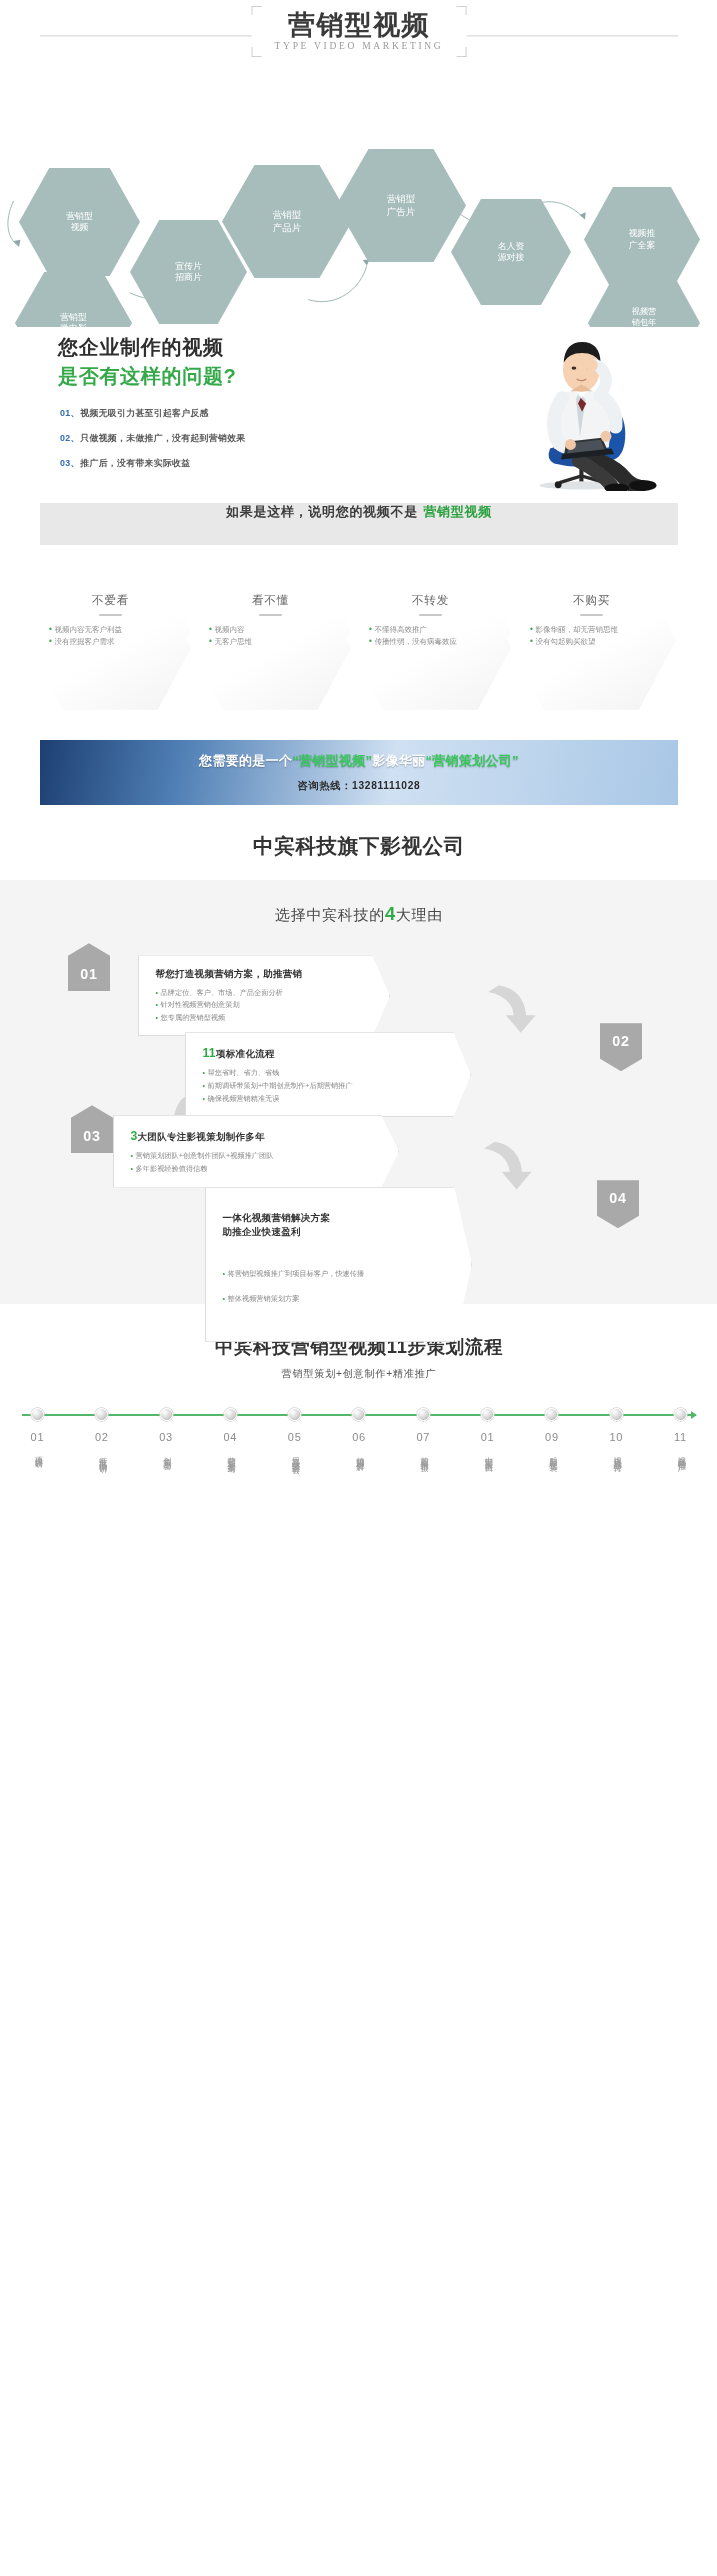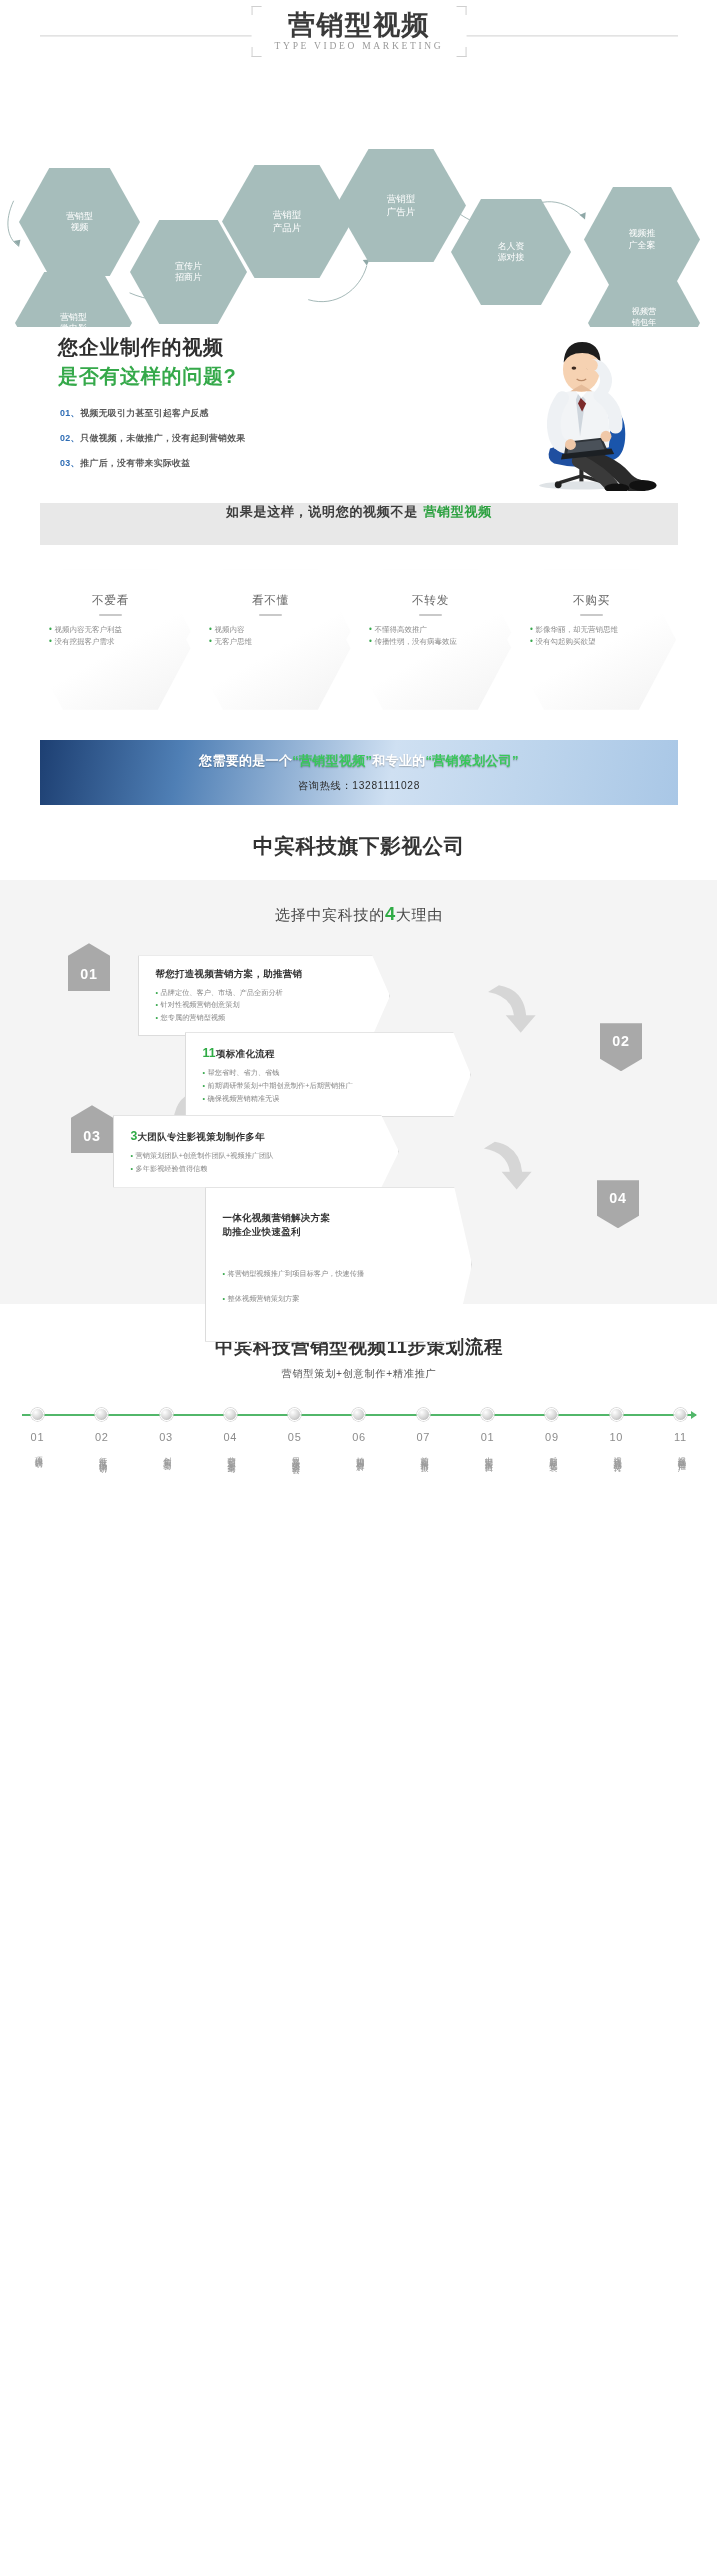--- a/index.html
+++ b/index.html
@@ -87,21 +87,21 @@
   .whex-li .dot { color:#3aa94f; margin-right:2.7px; font-size:8.2px; line-height:1.45;}
 
   
   .s-blue { margin:0 40px; height:65px;
     background: linear-gradient(100deg,#1d3f72 0%,#4f7fb5 22%,#cfe0f2 55%,#bcd4ec 78%,#a9c7e6 100%);
     display:flex; flex-direction:column; align-items:center; justify-content:center;
   }
   .blue-l1 { font-size:13px; font-weight:bold; color:#ffffff; letter-spacing:0.3px;
              text-shadow:0 0.7px 1.4px rgba(0,0,0,.28); }
   .blue-l1 .g { color:#38c75a; }
-  .blue-l2 { font-size:10.2px; font-weight:normal; color:#2b2b2b; margin-top:8.2px; letter-spacing:0.7px;}
+  .blue-l2 { font-size:10.2px; font-weight:bold; color:#2b2b2b; margin-top:8.2px; letter-spacing:0.7px;}
 
   
   .s-company { text-align:center; padding:27px 0 20.5px; background:#fff;}
   .cmp-l1 { font-size:20.5px; font-weight:bold; color:#333; letter-spacing:0.7px;}
   .cmp-l2 { font-size:20.5px; font-weight:bold; color:#2fab45; letter-spacing:0.7px; margin-top:2.7px;}
   .cmp-l3 { font-size:11.6px; color:#4a4a4a; margin-top:9.5px; letter-spacing:0.7px;}
 
   
   .s-reason { background:#f4f4f4; padding:23px 0 41px; position:relative;}
   .rs-title { text-align:center; font-size:15px; color:#4a4a4a; letter-spacing:0.7px;}
@@ -334,21 +334,21 @@
         </div>
       <div class="whex-li">
           <span class="dot">•</span>
           <span>没有勾起购买欲望</span>
         </div>
     </div>
   </div>
 
   <div class="s-blue">
     <div class="blue-l1">
-      <span>您需要的是一个</span><span class="g">“营销型视频”</span><span>和专业的</span><span class="g">“营销策划公司”</span>
+      <span>您需要的是一个</span><span class="g">“营销型视频”</span><span>影像华丽</span><span class="g">“营销策划公司”</span>
     </div>
     <div class="blue-l2">咨询热线：13281111028</div>
   </div>
 
   <div class="s-company">
     <div class="cmp-l1">中宾科技旗下影视公司</div>
   </div>
 
   <div class="s-reason">
     <div class="rs-title">

